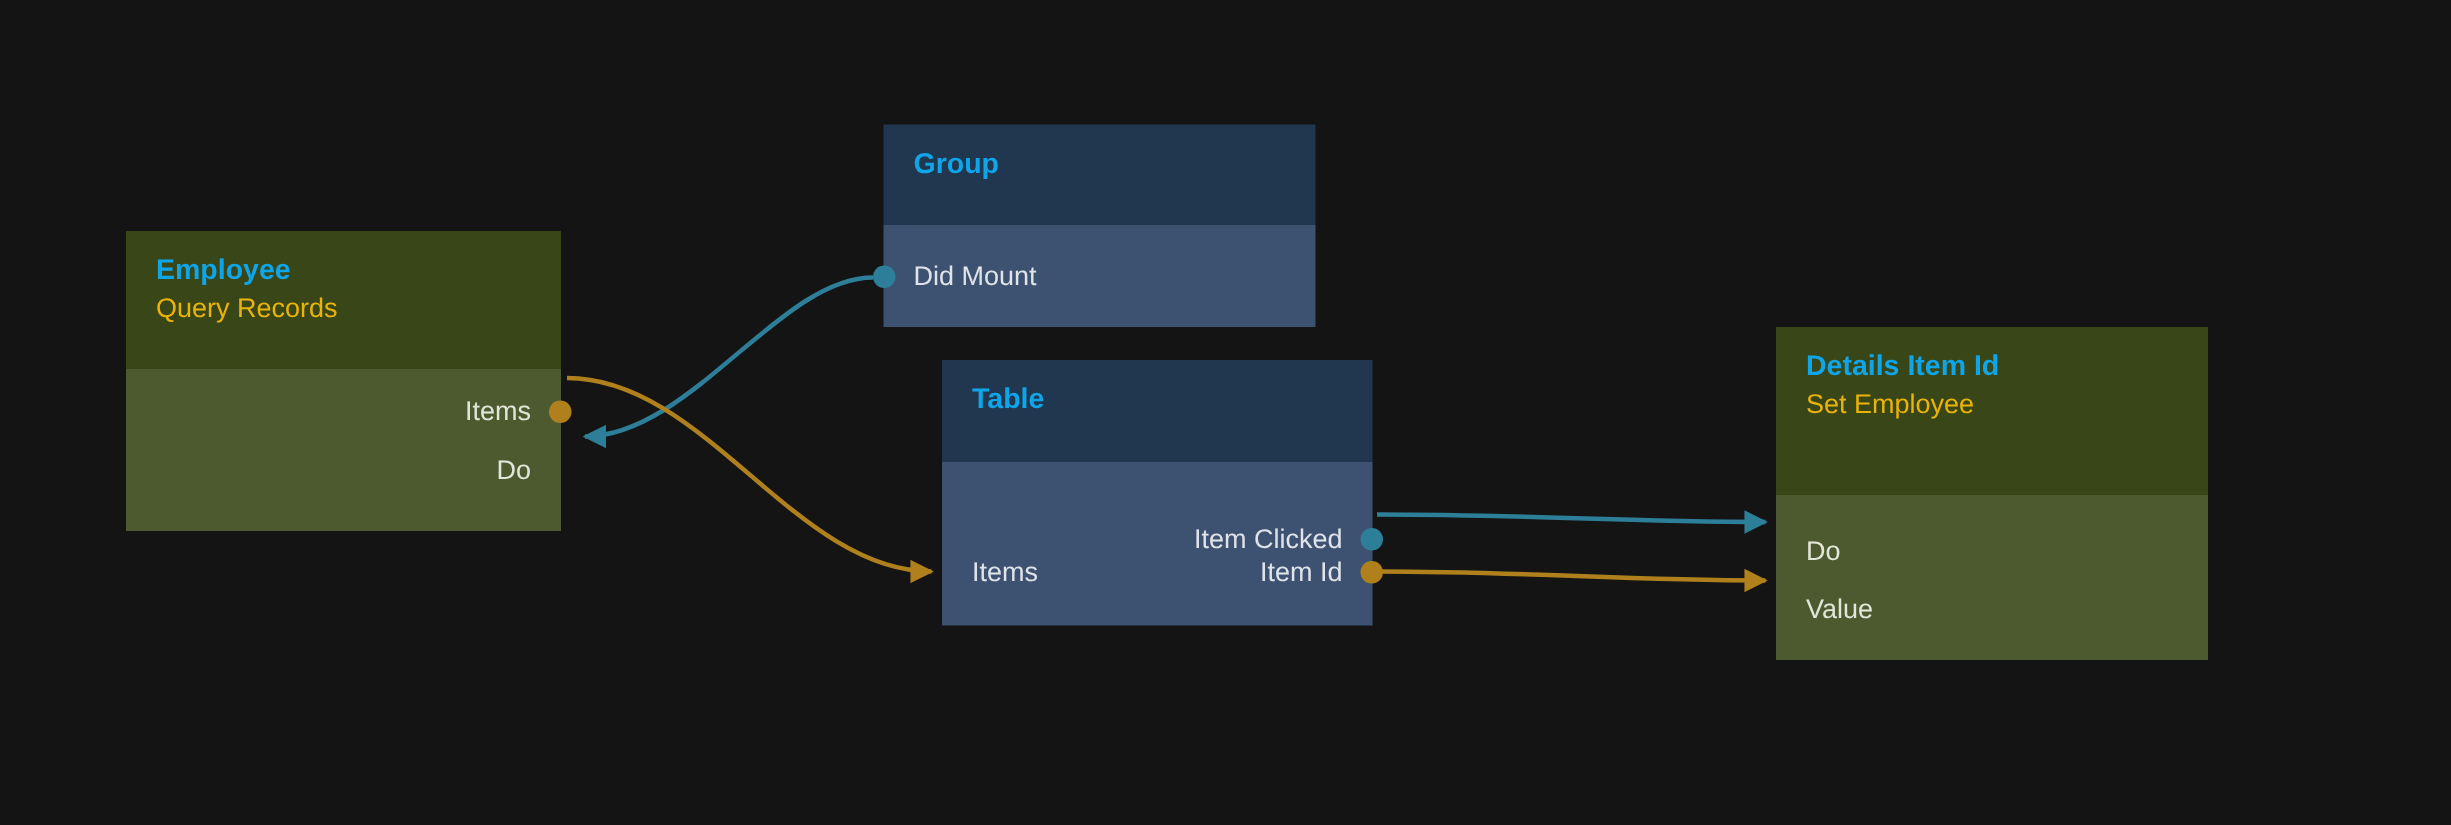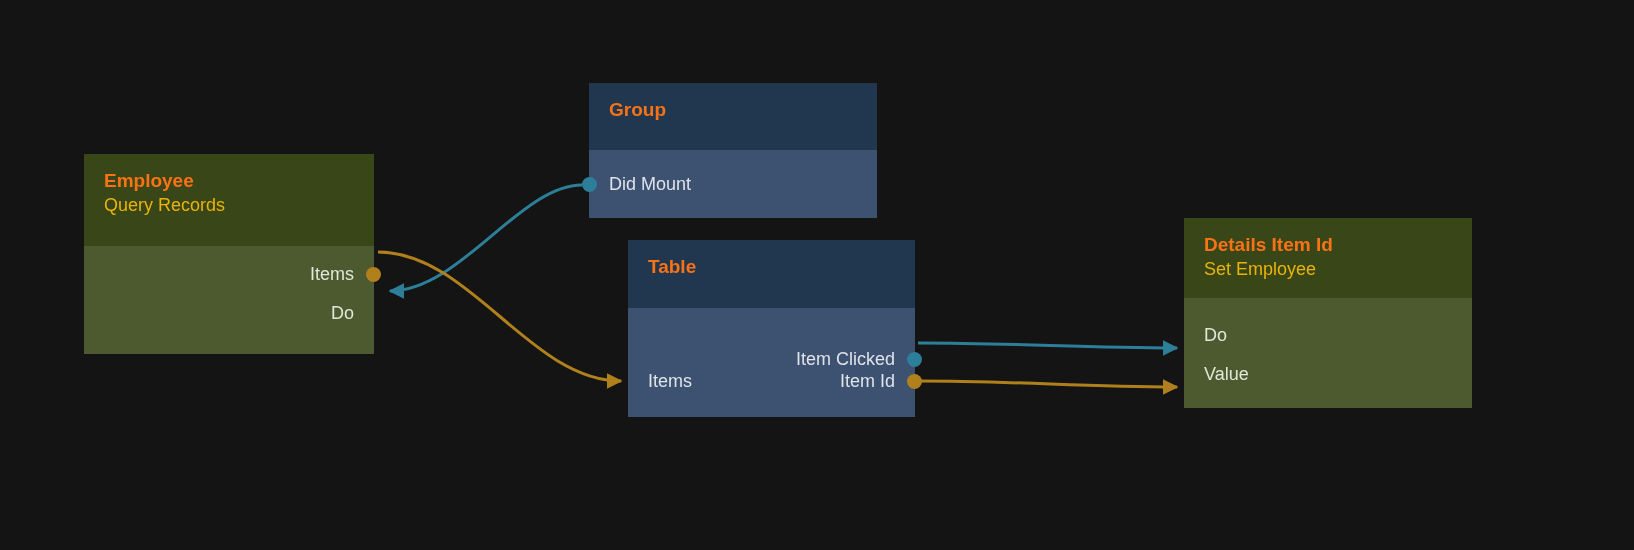--- a/index.html
+++ b/index.html
@@ -8,21 +8,21 @@
     background:#141414;
     font-family:"Liberation Sans", sans-serif;
     overflow:hidden;
     position:relative;
   }
   #canvas { position:absolute; inset:0; }
   #wires { position:absolute; inset:0; width:1634px; height:550px; pointer-events:none; }
 
   .node { position:absolute; box-sizing:border-box; }
   .node-header { box-sizing:border-box; padding:14px 20px 0 20px; }
-  .node-title { font-size:19px; font-weight:bold; color:#f97316; line-height:25px; white-space:nowrap; }
+  .node-title { font-size:19px; font-weight:bold; color:#0ea5e9; line-height:25px; white-space:nowrap; }
   .node-subtitle { font-size:18px; color:#eab308; line-height:25px; white-space:nowrap; }
   .node-body { position:relative; box-sizing:border-box; }
 
   .port-row { position:absolute; left:0; right:0; height:26px; }
   .port-label { position:absolute; font-size:18px; color:#dfe3ea; line-height:26px; white-space:nowrap; }
   .port-label.in { left:20px; text-align:left; }
   .port-label.out { right:20px; text-align:right; }
   .node.green .port-label { color:#e2e6d8; }
 
   .port-dot { position:absolute; width:15px; height:15px; border-radius:50%; top:50%; margin-top:-7px; }
@@ -39,21 +39,21 @@
   #node-group .node-header { background:#21374f; height:67px; }
   #node-group .node-body { background:#3d5170; height:68px; }
 
   
   #node-table { left:628px; top:240px; width:287px; height:177px; }
   #node-table .node-header { background:#21374f; height:68px; }
   #node-table .node-body { background:#3d5170; height:109px; }
 
   
   #node-details { left:1184px; top:218px; width:288px; height:202px; }
-  #node-details .node-header { background:#394618; height:80px; }
+  #node-details .node-header { background:#394618; height:112px; }
   #node-details .node-body { background:#4d5a2f; height:110px; }
 
   #group-bracket {
     position:absolute; left:631px; top:240px;
     width:16px; height:86px;
     border-left:3px solid #56595a;
     border-bottom:3px solid #56595a;
     box-sizing:border-box;
   }
 </style>

